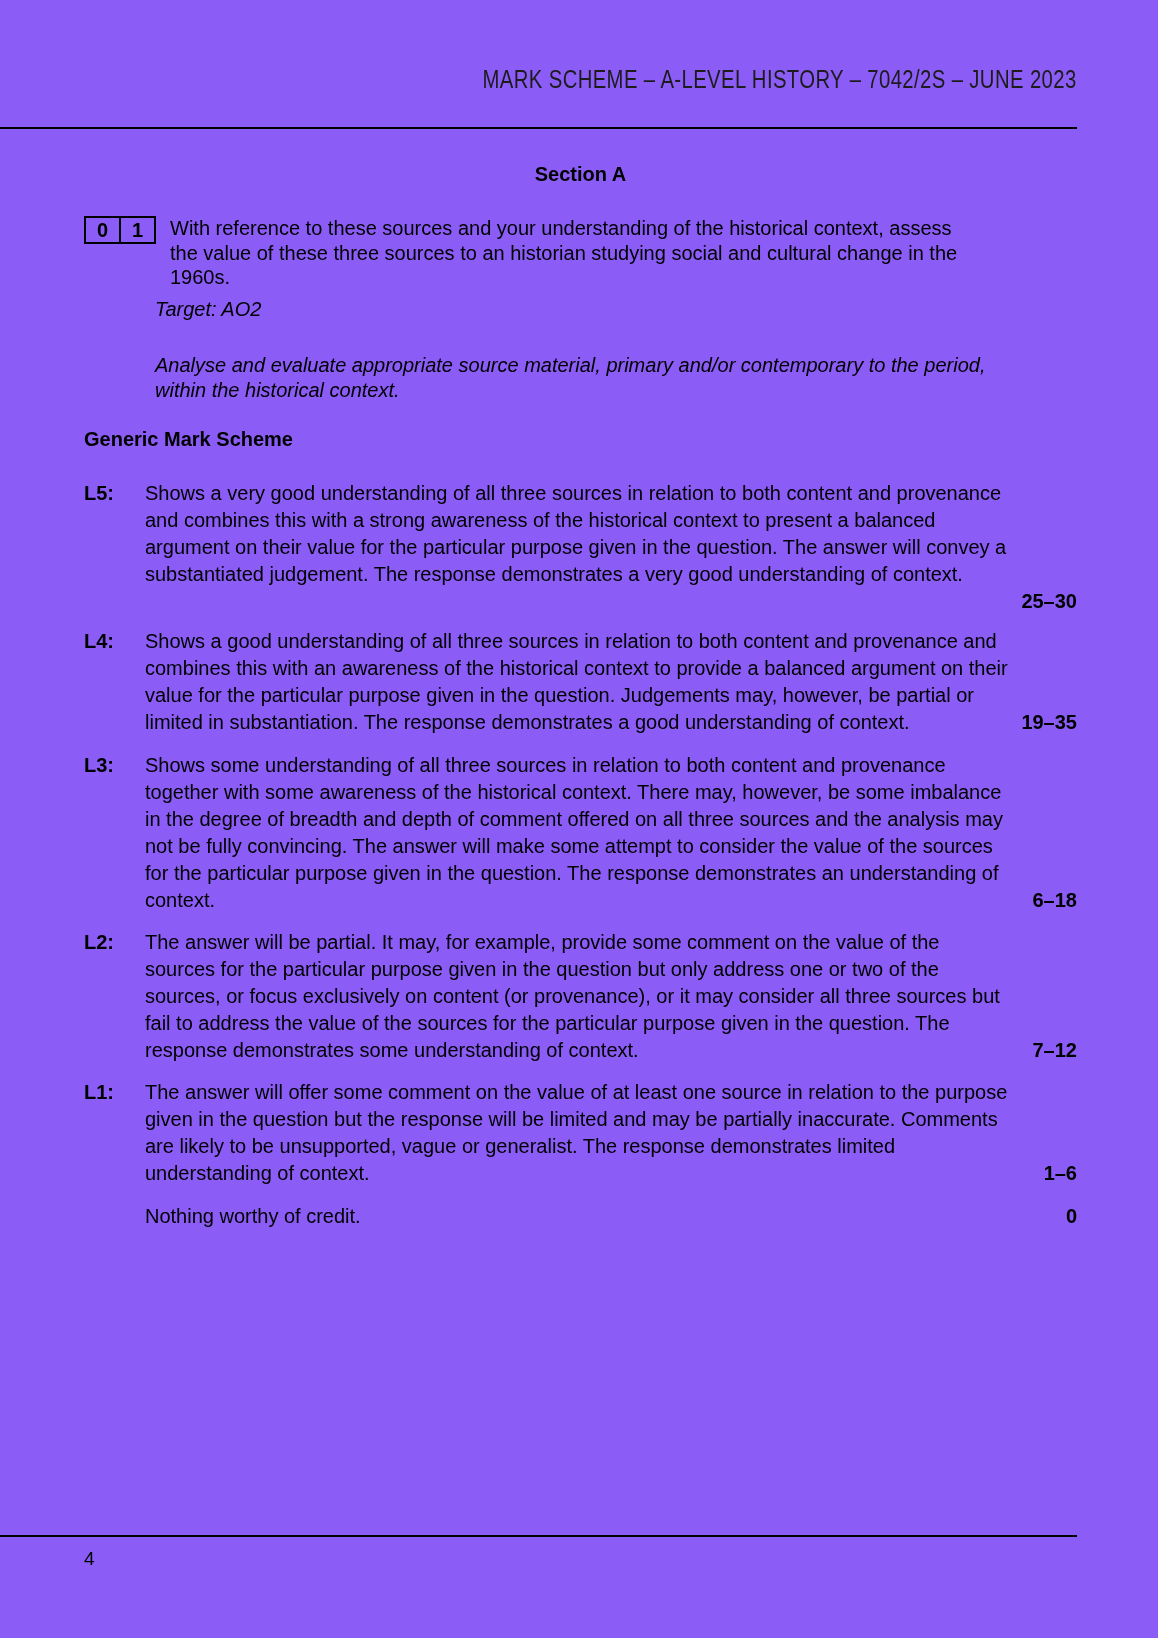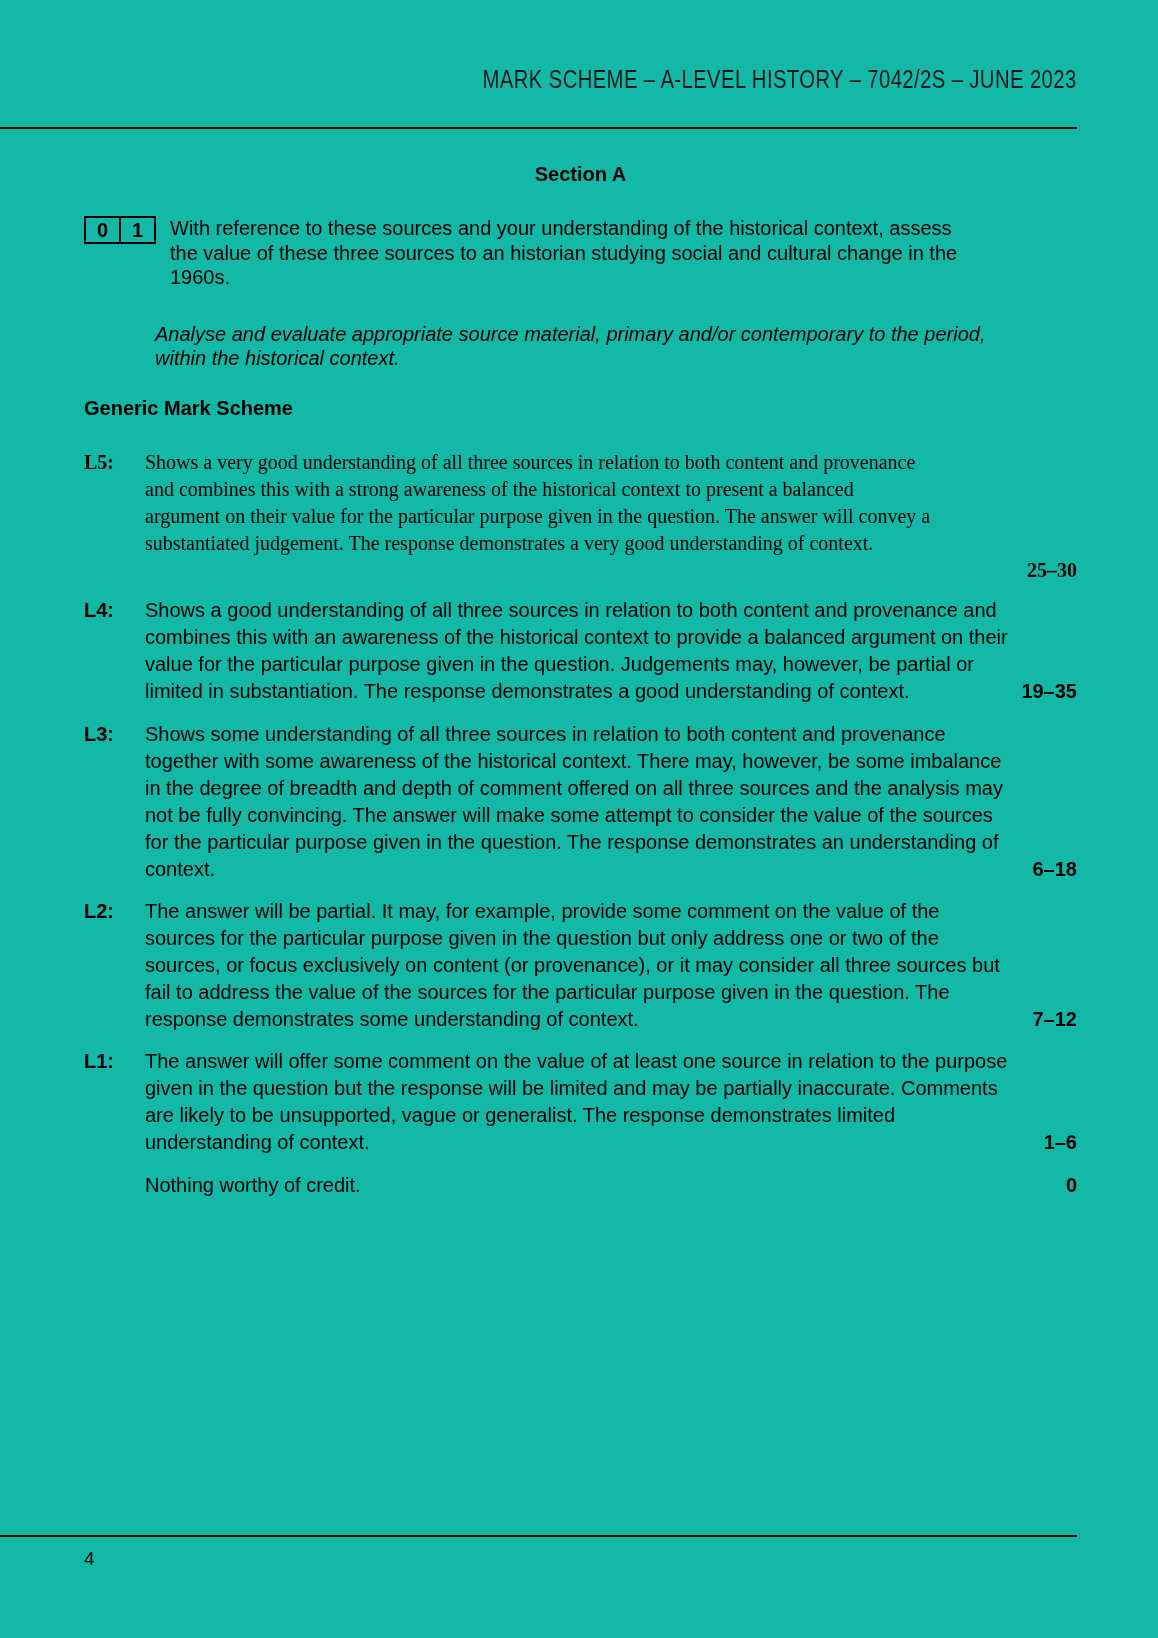--- a/index.html
+++ b/index.html
@@ -1,20 +1,20 @@
 <!DOCTYPE html>
 <html><head>
 <meta charset="utf-8">
 <style>
   html, body { margin: 0; padding: 0; background: #ffffff; }
   .page {
     position: relative;
     width: 1158px;
     height: 1638px;
-    background: #14b8a6;
+    background: #8b5cf6;
     color: #000000;
     font-family: "Liberation Sans", sans-serif;
     font-size: 20px;
     overflow: hidden;
   }
   .content { padding: 0 81px 0 84px; }
 
   
   .doc-title {
     padding-top: 66px;
@@ -95,21 +95,21 @@
     right: 0;
     bottom: 0;
     font-weight: bold;
     line-height: 27px;
     white-space: nowrap;
   }
   .mt27 { margin-top: 27px; }
   .mt13 { margin-top: 13px; }
   .mt20 { margin-top: 16px; }
   .mt15 { margin-top: 15px; }
-  .level--tall { padding-bottom: 27px; font-family: Liberation Serif, serif; }
+  .level--tall { padding-bottom: 27px; }
 
   
   .page-number {
     position: absolute;
     left: 84px;
     top: 1549px;
     font-size: 19px;
     line-height: 19px;
   }
 </style>
@@ -132,20 +132,21 @@
         <span class="qcell">0</span>
         <span class="qcell">1</span>
       </div>
       <div class="qcol">
         <div class="qtext lines">With reference to these sources and your understanding of the historical context, assess
 the value of these three sources to an historian studying social and cultural change in the
 1960s.</div>
       </div>
     </div>
 
+    <div class="target italic">Target: AO2</div>
 
     <div class="objective italic lines">Analyse and evaluate appropriate source material, primary and/or contemporary to the period,
 within the historical context.</div>
 
     <div class="scheme-heading">Generic Mark Scheme</div>
 
     <div class="levels">
 
       <div class="level mt27 level--tall">
         <div class="level-label">L5:</div>

